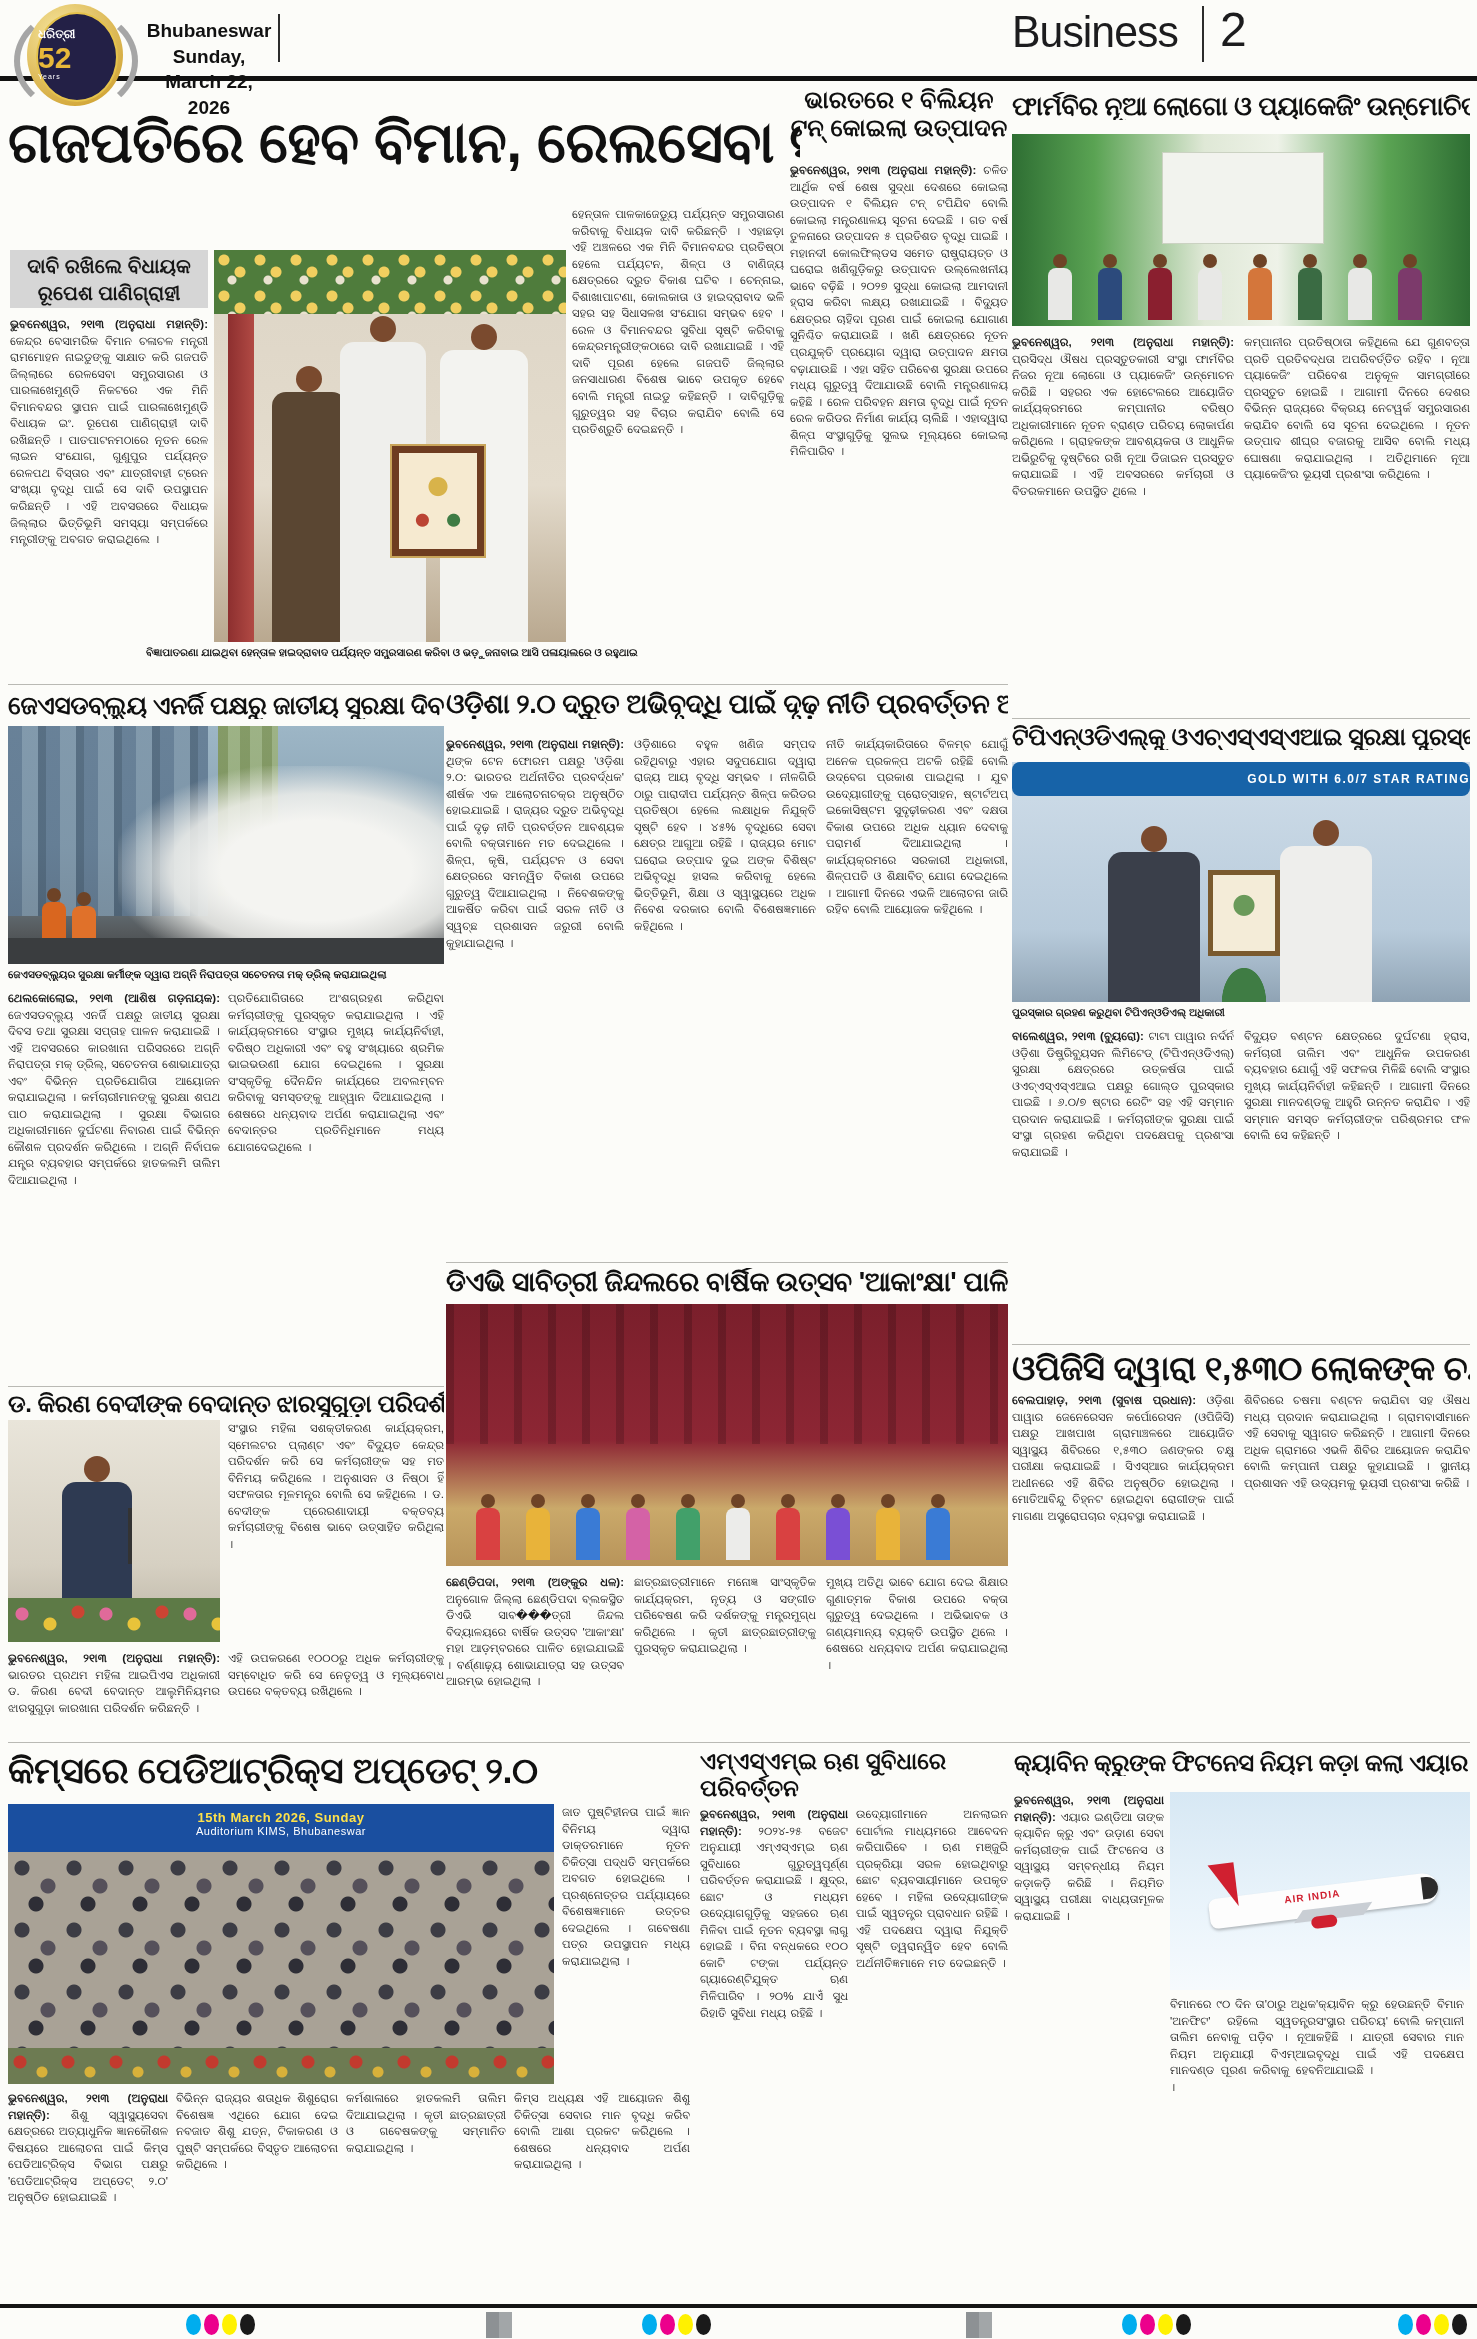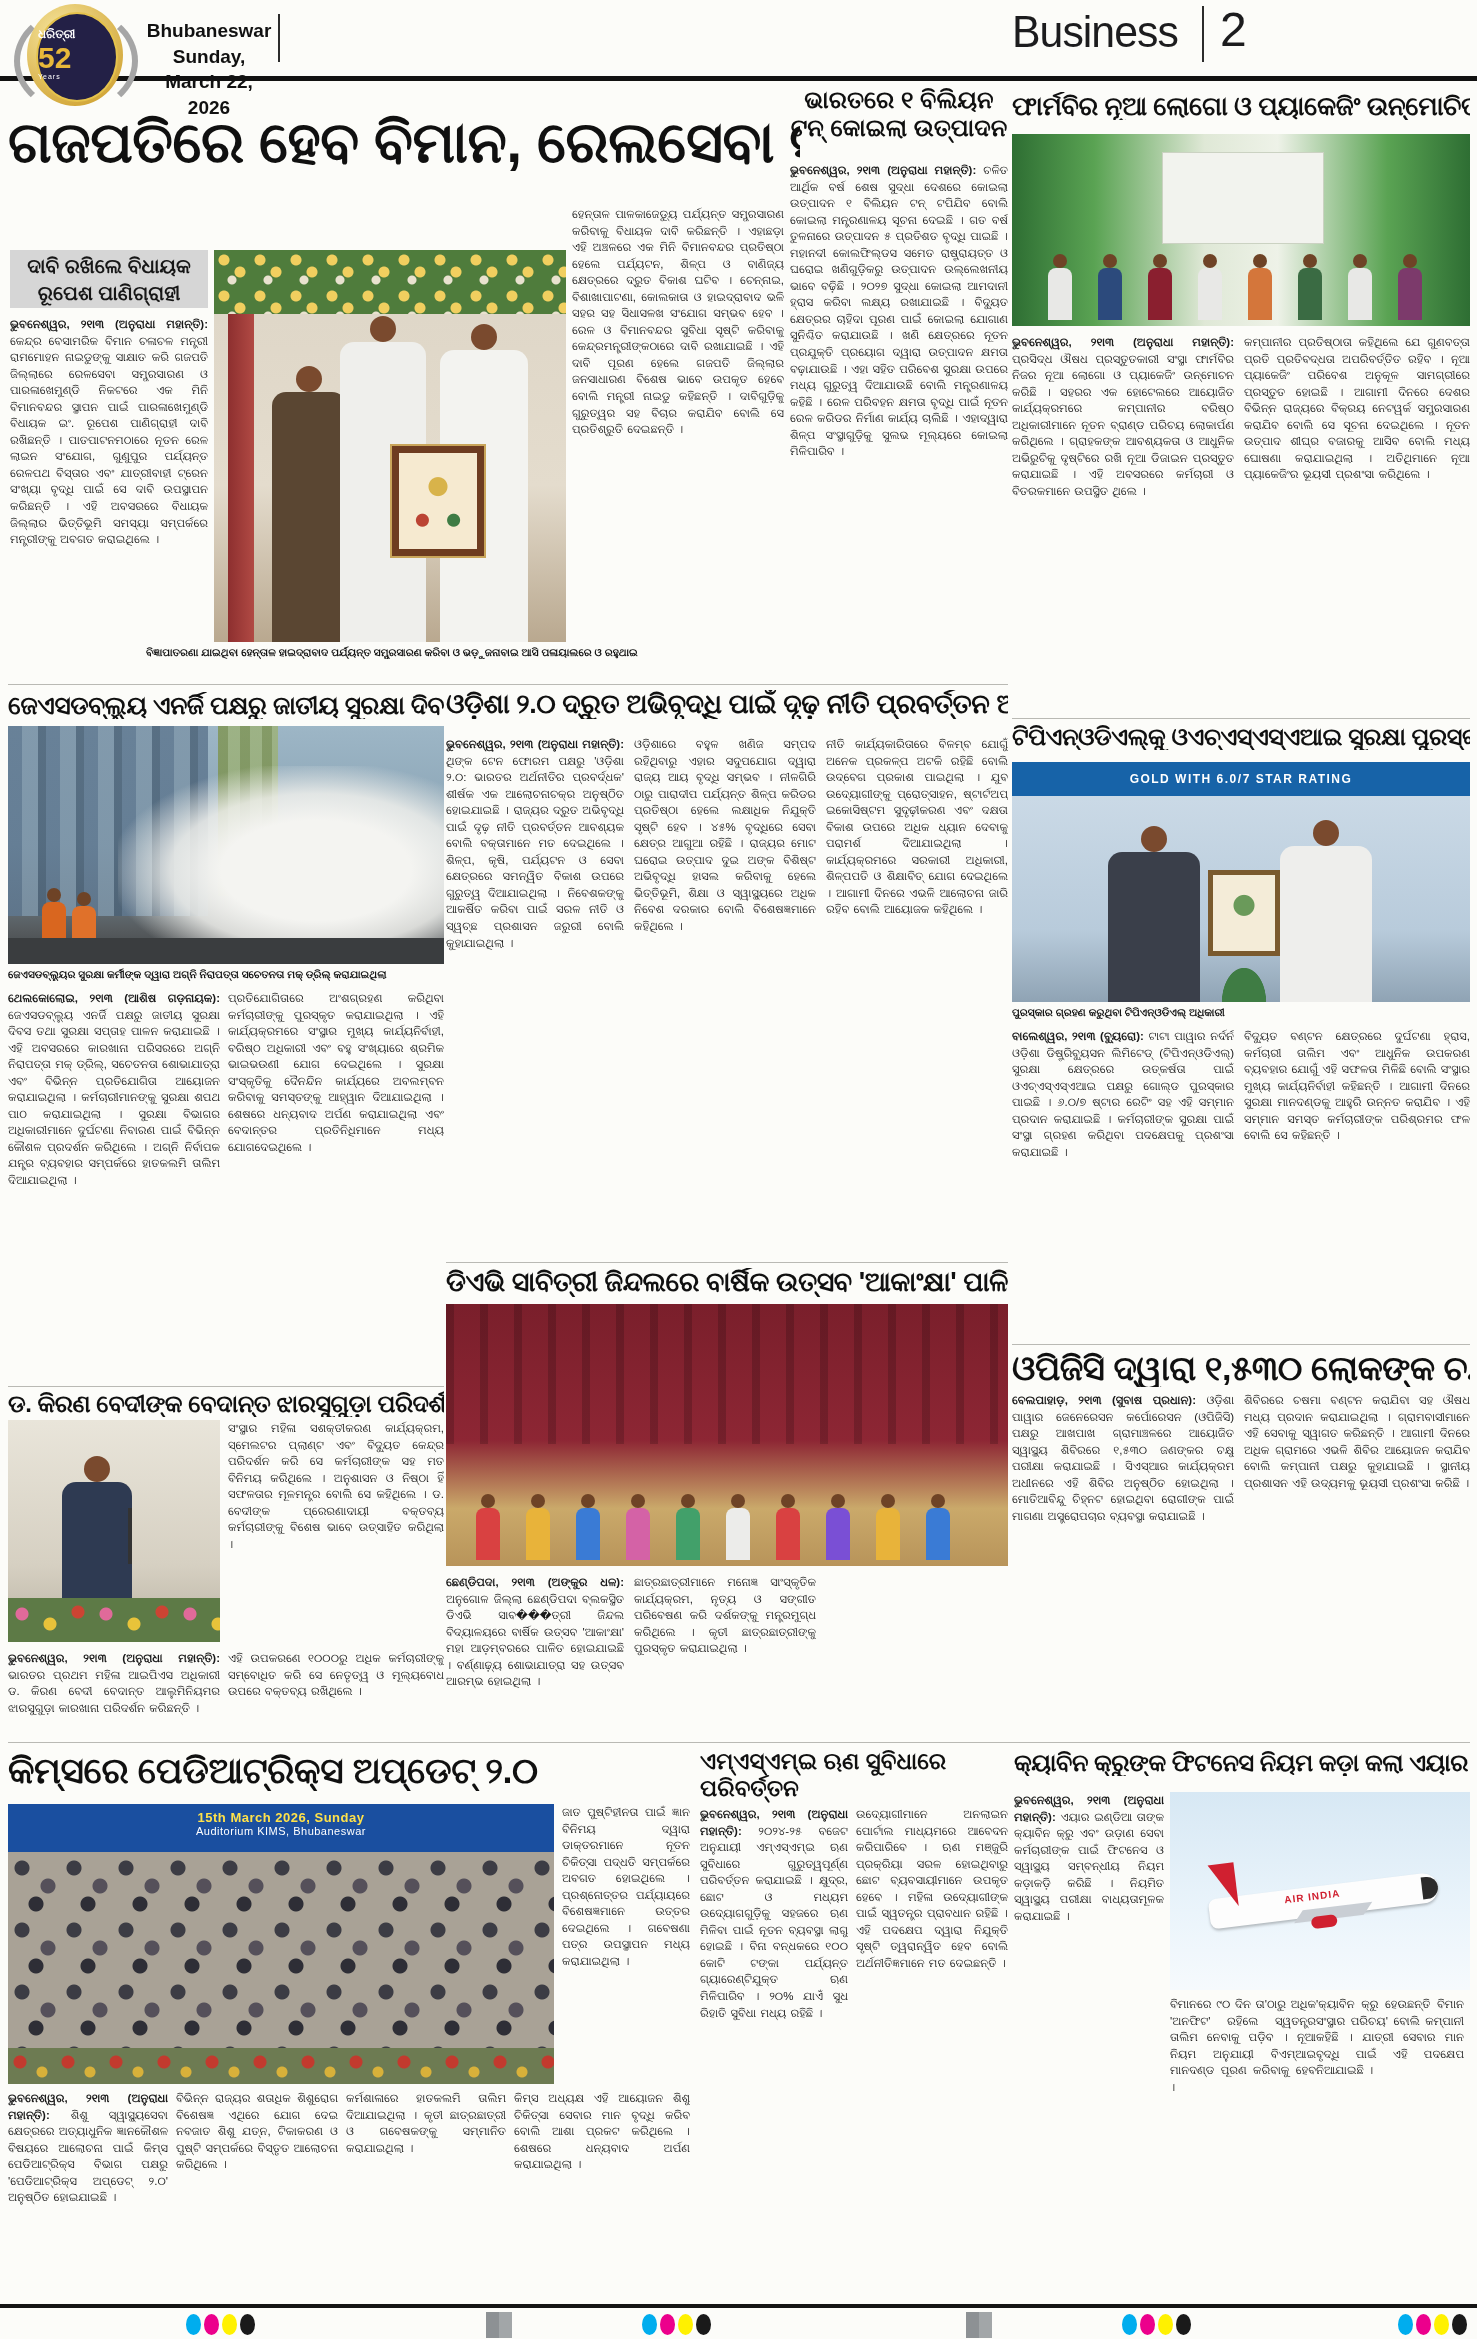--- a/index.html
+++ b/index.html
@@ -14,21 +14,21 @@
   .hr1{background:#b9b9b4;height:1px;}
   .photo{position:absolute;overflow:hidden;background:#cfc8bd;}
   .pb{position:absolute;border-radius:14px 14px 0 0;}
   .pb::before{content:"";position:absolute;top:-26px;left:50%;transform:translateX(-50%);
       width:26px;height:26px;border-radius:50%;background:#7a4a2e;}
   .pn{position:absolute;bottom:6px;width:24px;height:52px;border-radius:8px 8px 0 0;}
   .pn::before{content:"";position:absolute;top:-14px;left:50%;transform:translateX(-50%);
       width:14px;height:14px;border-radius:50%;background:#6e4326;}
   .regdot{width:15px;height:21px;border-radius:50%;display:inline-block;margin-right:3px;}
   .vrule{background:#2c2c2c;width:2px;}
-  .banner-txt{color:#fff;text-align:center;letter-spacing:1.5px;font-weight:700;}
+  .banner-txt{color:#fff;text-align:right;letter-spacing:1.5px;font-weight:700;border-radius:8px;}
 </style>
 </head>
 <body>
 
 <div id="page">
 
   <div class="abs" style="left:14px;top:2px;width:124px;height:110px;z-index:6;">
     <div class="abs" style="left:0;top:6px;width:112px;height:94px;border:6px solid #a6a6a6;border-radius:50%;border-top-color:transparent;border-bottom-color:transparent;"></div>
     <div class="abs" style="left:13px;top:2px;width:96px;height:102px;border-radius:50%;background:radial-gradient(circle at 35% 30%,#f7e7a0,#d8a califa); background:radial-gradient(circle at 35% 30%,#f7e7a0,#c9961e);"></div>
     <div class="abs" style="left:22px;top:10px;width:78px;height:86px;border-radius:50%;background:#232046;border:2px solid #e6c34c;text-align:left;">
@@ -149,20 +149,21 @@
     <div class="pn" style="left:330px;background:#d94141;"></div>
     <div class="pn" style="left:380px;background:#7a4fd5;"></div>
     <div class="pn" style="left:430px;background:#e8b33a;"></div>
     <div class="pn" style="left:480px;background:#3a7bd5;"></div>
   </div>
   <div class="abs bodycol" style="left:446px;top:1574px;width:178px;height:164px;">
     <span class="dl">ଛେଣ୍ଡିପଦା, ୨୧ା୩ (ଅଙ୍କୁର ଧଳ):</span>
     <span>ଅନୁଗୋଳ ଜିଲ୍ଲା ଛେଣ୍ଡିପଦା ବ୍ଲକସ୍ଥିତ ଡିଏଭି ସାବ���ତ୍ରୀ ଜିନ୍ଦଲ ବିଦ୍ୟାଳୟରେ ବାର୍ଷିକ ଉତ୍ସବ 'ଆକାଂକ୍ଷା' ମହା ଆଡ଼ମ୍ବରରେ ପାଳିତ ହୋଇଯାଇଛି । ବର୍ଣ୍ଣାଢ଼୍ୟ ଶୋଭାଯାତ୍ରା ସହ ଉତ୍ସବ ଆରମ୍ଭ ହୋଇଥିଲା ।</span>
   </div>
   <div class="abs bodycol" style="left:634px;top:1574px;width:182px;height:164px;">ଛାତ୍ରଛାତ୍ରୀମାନେ ମନୋଜ୍ଞ ସାଂସ୍କୃତିକ କାର୍ଯ୍ୟକ୍ରମ, ନୃତ୍ୟ ଓ ସଙ୍ଗୀତ ପରିବେଷଣ କରି ଦର୍ଶକଙ୍କୁ ମନ୍ତ୍ରମୁଗ୍ଧ କରିଥିଲେ । କୃତୀ ଛାତ୍ରଛାତ୍ରୀଙ୍କୁ ପୁରସ୍କୃତ କରାଯାଇଥିଲା ।</div>
+  <div class="abs bodycol" style="left:826px;top:1574px;width:182px;height:164px;">ମୁଖ୍ୟ ଅତିଥି ଭାବେ ଯୋଗ ଦେଇ ଶିକ୍ଷାର ଗୁଣାତ୍ମକ ବିକାଶ ଉପରେ ବକ୍ତା ଗୁରୁତ୍ୱ ଦେଇଥିଲେ । ଅଭିଭାବକ ଓ ଗଣ୍ୟମାନ୍ୟ ବ୍ୟକ୍ତି ଉପସ୍ଥିତ ଥିଲେ । ଶେଷରେ ଧନ୍ୟବାଦ ଅର୍ପଣ କରାଯାଇଥିଲା ।</div>
 
   <div class="abs hl" style="left:1012px;top:724px;width:458px;font-size:24px;">ଟିପିଏନ୍ଓଡିଏଲ୍‌କୁ ଓଏଚ୍ଏସ୍ଏସ୍ଏଆଇ ସୁରକ୍ଷା ପୁରସ୍କାର</div>
   <div class="photo" style="left:1012px;top:762px;width:458px;height:240px;background:linear-gradient(180deg,#cfdde9 0%,#b8cbdb 70%,#8fa3b4 100%);">
     <div class="abs banner-txt" style="left:0;top:0;width:458px;height:34px;background:#1763a8;font-size:12px;line-height:34px;">GOLD WITH 6.0/7 STAR RATING</div>
     <div class="pb" style="left:96px;bottom:0;width:92px;height:150px;background:#3a3f4a;"></div>
     <div class="pb" style="left:268px;bottom:0;width:92px;height:156px;background:#eeeeec;"></div>
     <div class="abs" style="left:196px;top:108px;width:62px;height:76px;background:#f4ecd8;border:5px solid #7a5a2e;background-image:radial-gradient(circle at 50% 40%,#6a9a5a 0 10px,transparent 11px);"></div>
     <div class="abs" style="left:210px;bottom:0;width:44px;height:34px;background:radial-gradient(ellipse at 50% 100%,#3f7c44 0 70%,transparent 72%);"></div>
   </div>
   <div class="abs caption" style="left:1012px;top:1006px;width:458px;">ପୁରସ୍କାର ଗ୍ରହଣ କରୁଥିବା ଟିପିଏନ୍ଓଡିଏଲ୍ ଅଧିକାରୀ</div>

